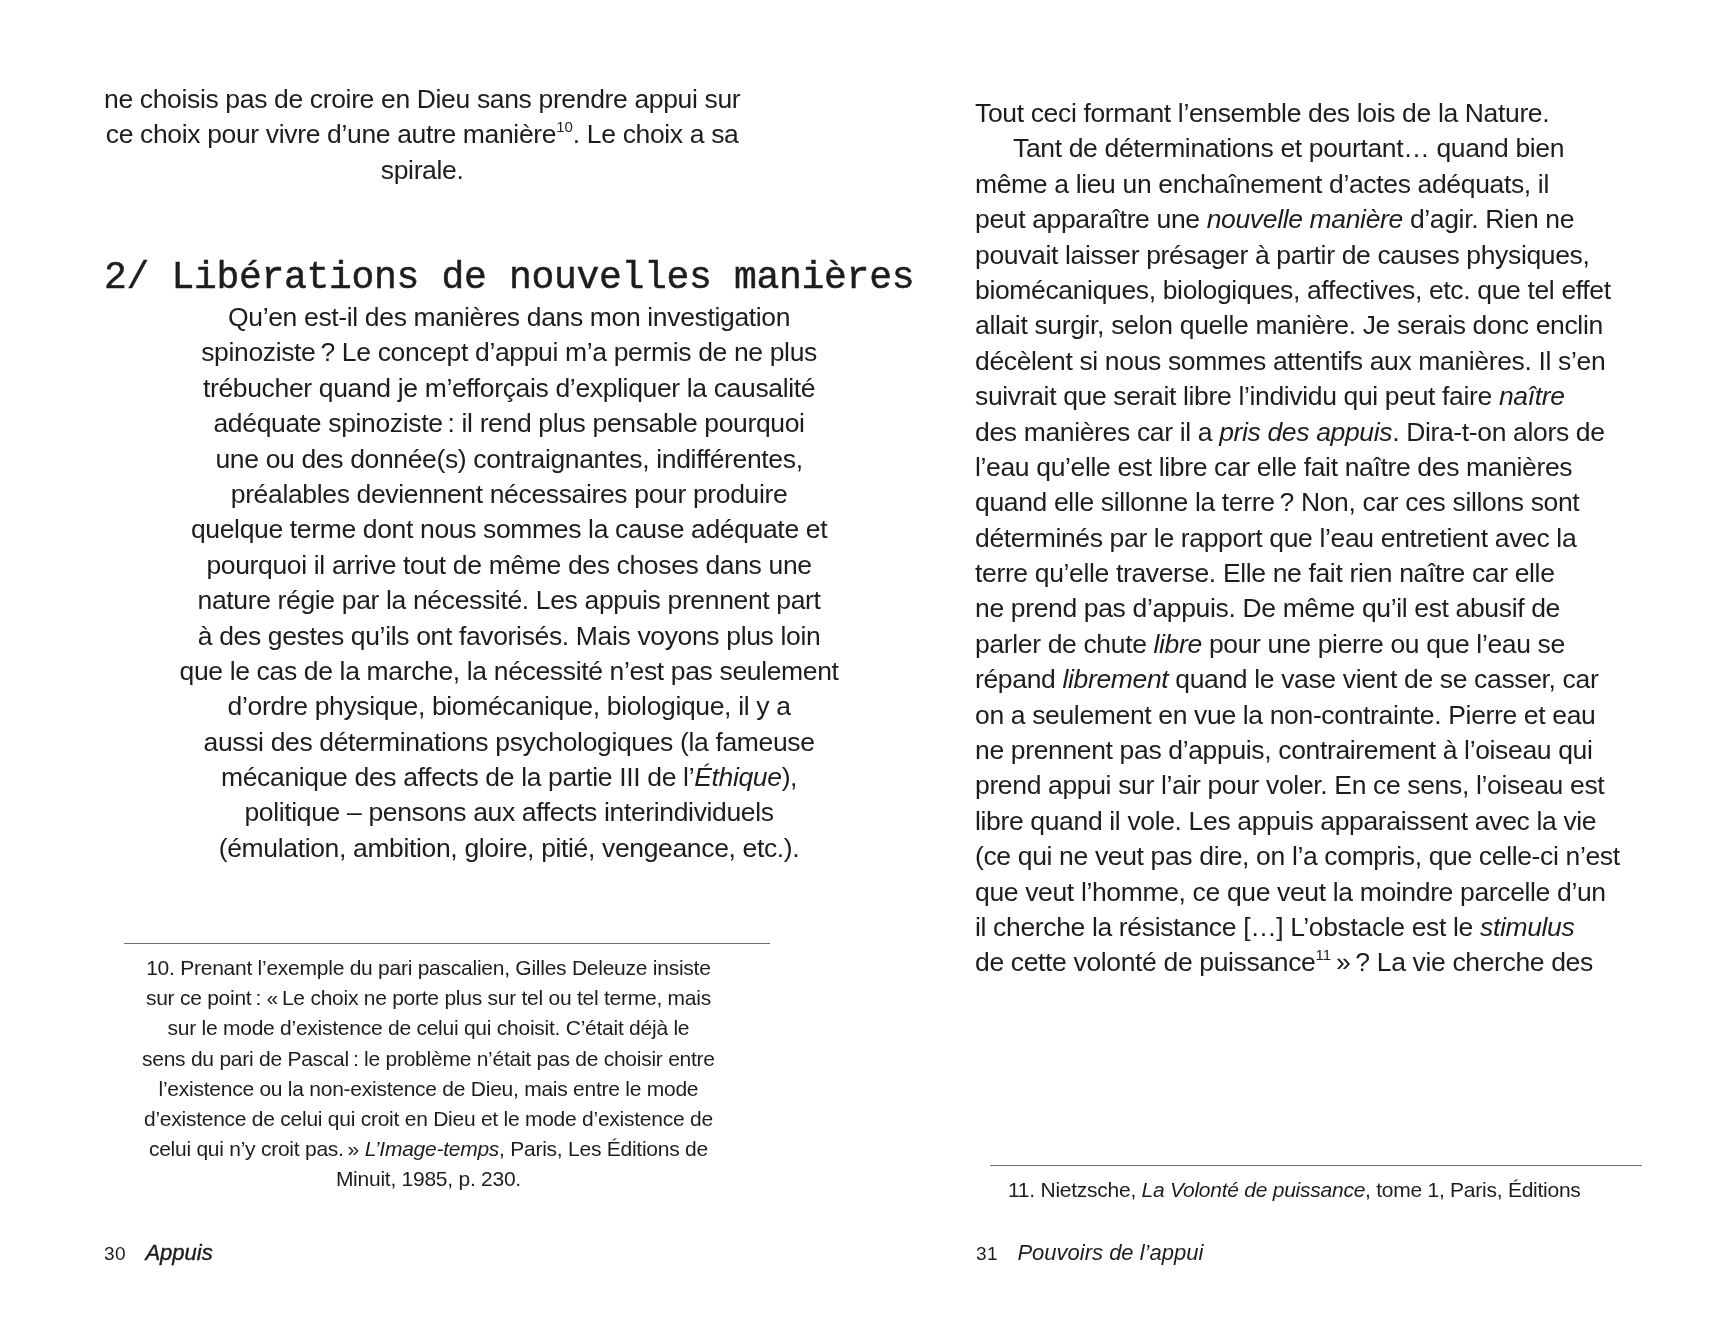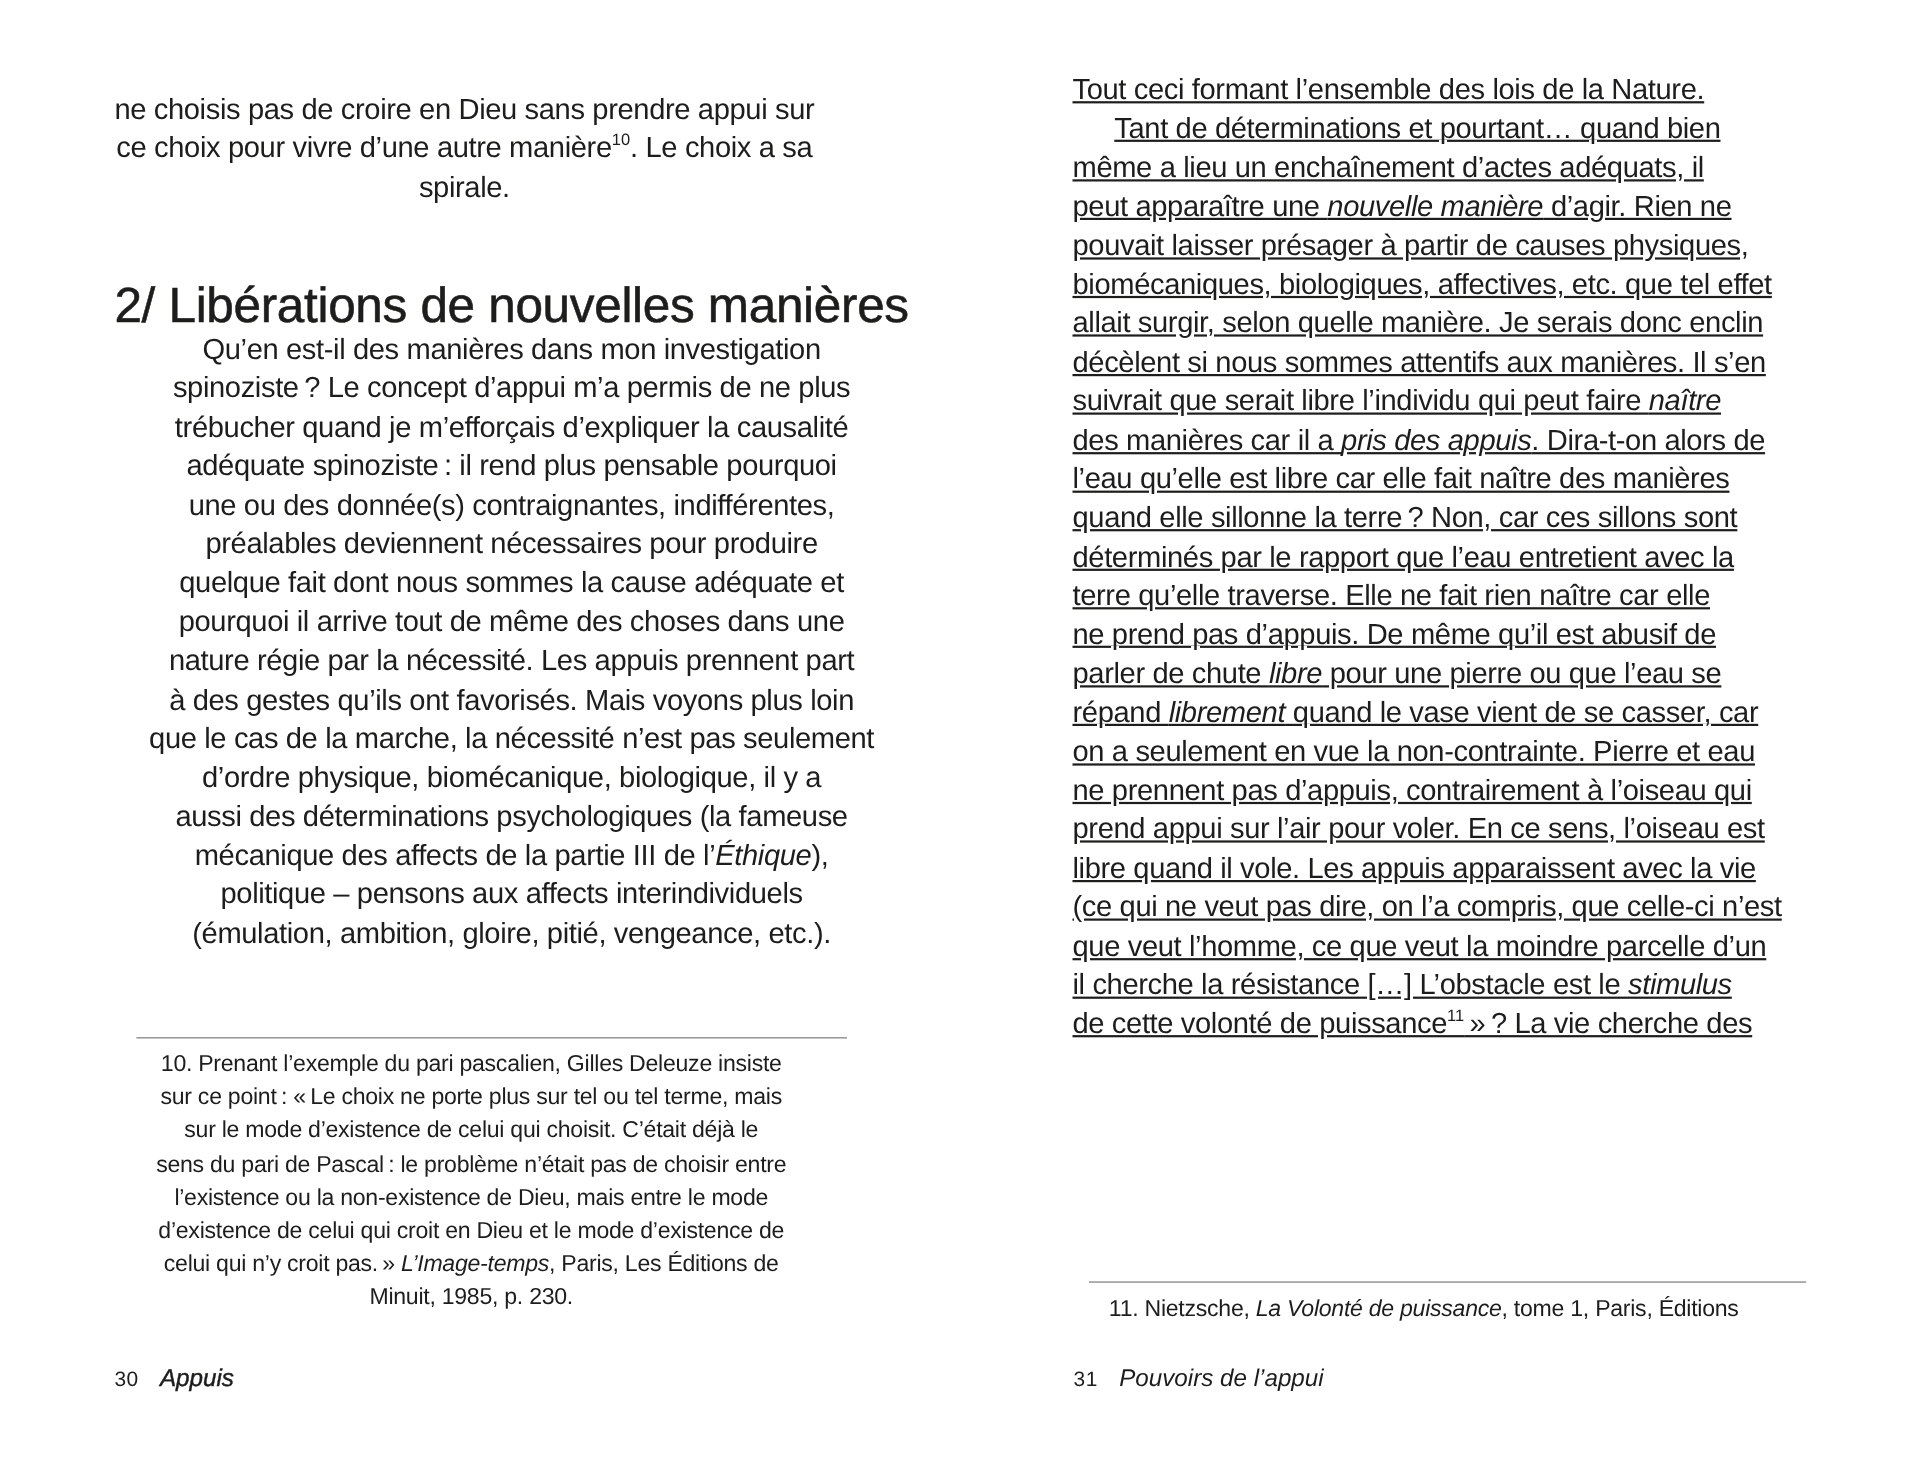--- a/index.html
+++ b/index.html
@@ -14,23 +14,23 @@
   .body-text {
     position: absolute; font-size: 26.5px; line-height: 35.4px;
     letter-spacing: -0.35px; white-space: nowrap;
   }
   .line { display: block; height: 35.4px; }
   .indent { padding-left: 38px; }
   sup { font-size: 15px; vertical-align: 0; position: relative; top: -11px; letter-spacing: 0; }
   em { font-style: italic; }
 
   .heading {
-    display: block; font-size: 45px; font-weight: normal; letter-spacing: -0.3px;
+    display: block; font-size: 38px; font-weight: normal; letter-spacing: -0.3px;
     height: 44px; line-height: 44px; margin: 0;
-    font-family: Liberation Sans, sans-serif; -webkit-text-stroke: 0.5px #1d1d1b;
+    font-family: Liberation Mono, monospace; -webkit-text-stroke: 0.5px #1d1d1b;
   }
 
   .rule { position: absolute; height: 0; border-top: 1.5px solid #6e6e6e; }
 
   .footnote {
     position: absolute; font-size: 21px; line-height: 30.2px;
     letter-spacing: -0.25px; white-space: nowrap;
   }
   .footnote .fline { display: block; height: 30.2px; }
 
@@ -51,21 +51,21 @@
 
   <div class="body-text" style="left:104px; top:256px;">
     <h2 class="heading">2/ Libérations de nouvelles manières</h2>
     <div>
         <span class="line">Qu’en est-il des manières dans mon investigation</span>
         <span class="line">spinoziste ? Le concept d’appui m’a permis de ne plus</span>
         <span class="line">trébucher quand je m’efforçais d’expliquer la causalité</span>
         <span class="line">adéquate spinoziste : il rend plus pensable pourquoi</span>
         <span class="line">une ou des donnée(s) contraignantes, indifférentes,</span>
         <span class="line">préalables deviennent nécessaires pour produire</span>
-        <span class="line">quelque fait dont nous sommes la cause adéquate et</span>
+        <span class="line">quelque terme dont nous sommes la cause adéquate et</span>
         <span class="line">pourquoi il arrive tout de même des choses dans une</span>
         <span class="line">nature régie par la nécessité. Les appuis prennent part</span>
         <span class="line">à des gestes qu’ils ont favorisés. Mais voyons plus loin</span>
         <span class="line">que le cas de la marche, la nécessité n’est pas seulement</span>
         <span class="line">d’ordre physique, biomécanique, biologique, il y a</span>
         <span class="line">aussi des déterminations psychologiques (la fameuse</span>
         <span class="line">mécanique des affects de la partie III de l’<em>Éthique</em>),</span>
         <span class="line">politique – pensons aux affects interindividuels</span>
         <span class="line">(émulation, ambition, gloire, pitié, vengeance, etc.).</span>
       </div>
@@ -83,21 +83,21 @@
       <span class="fline">Minuit, 1985, p. 230.</span>
     </div>
 
   <div class="folio" style="left:104px; top:1240px;">
     <span class="num">30</span>
     <span class="title bold">Appuis</span>
   </div>
 </div>
 
 <div class="page page-right">
-  <div class="body-text" style="left:109px; top:64px;text-decoration:underline;">
+  <div class="body-text" style="left:109px; top:96px;">
       <span class="line">Tout ceci formant l’ensemble des lois de la Nature.</span>
       <span class="line indent">Tant de déterminations et pourtant… quand bien</span>
       <span class="line">même a lieu un enchaînement d’actes adéquats, il</span>
       <span class="line">peut apparaître une <em>nouvelle manière</em> d’agir. Rien ne</span>
       <span class="line">pouvait laisser présager à partir de causes physiques,</span>
       <span class="line">biomécaniques, biologiques, affectives, etc. que tel effet</span>
       <span class="line">allait surgir, selon quelle manière. Je serais donc enclin</span>
       <span class="line">décèlent si nous sommes attentifs aux manières. Il s’en</span>
       <span class="line">suivrait que serait libre l’individu qui peut faire <em>naître</em></span>
       <span class="line">des manières car il a <em>pris des appuis</em>. Dira-t-on alors de</span>

